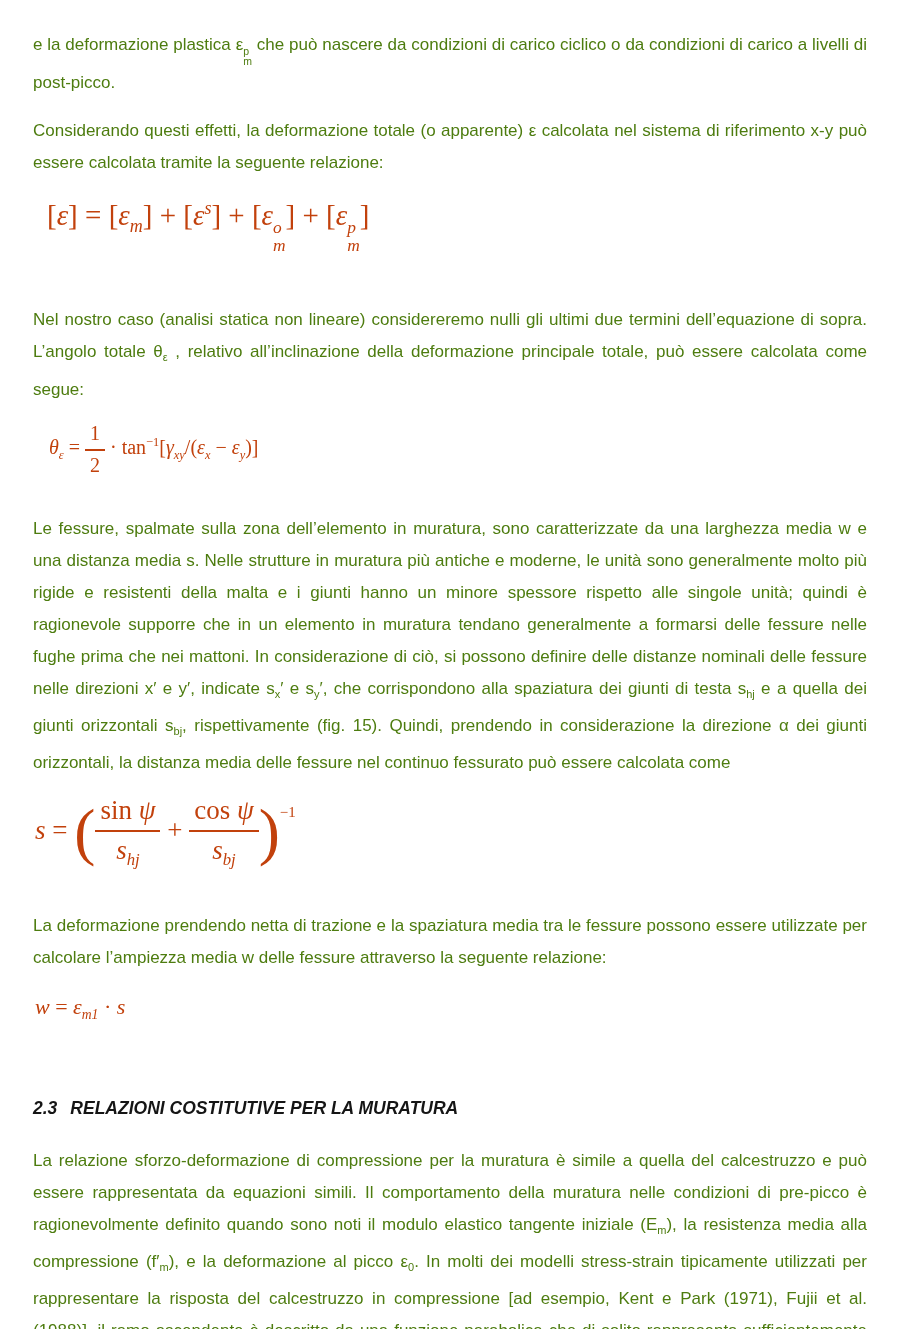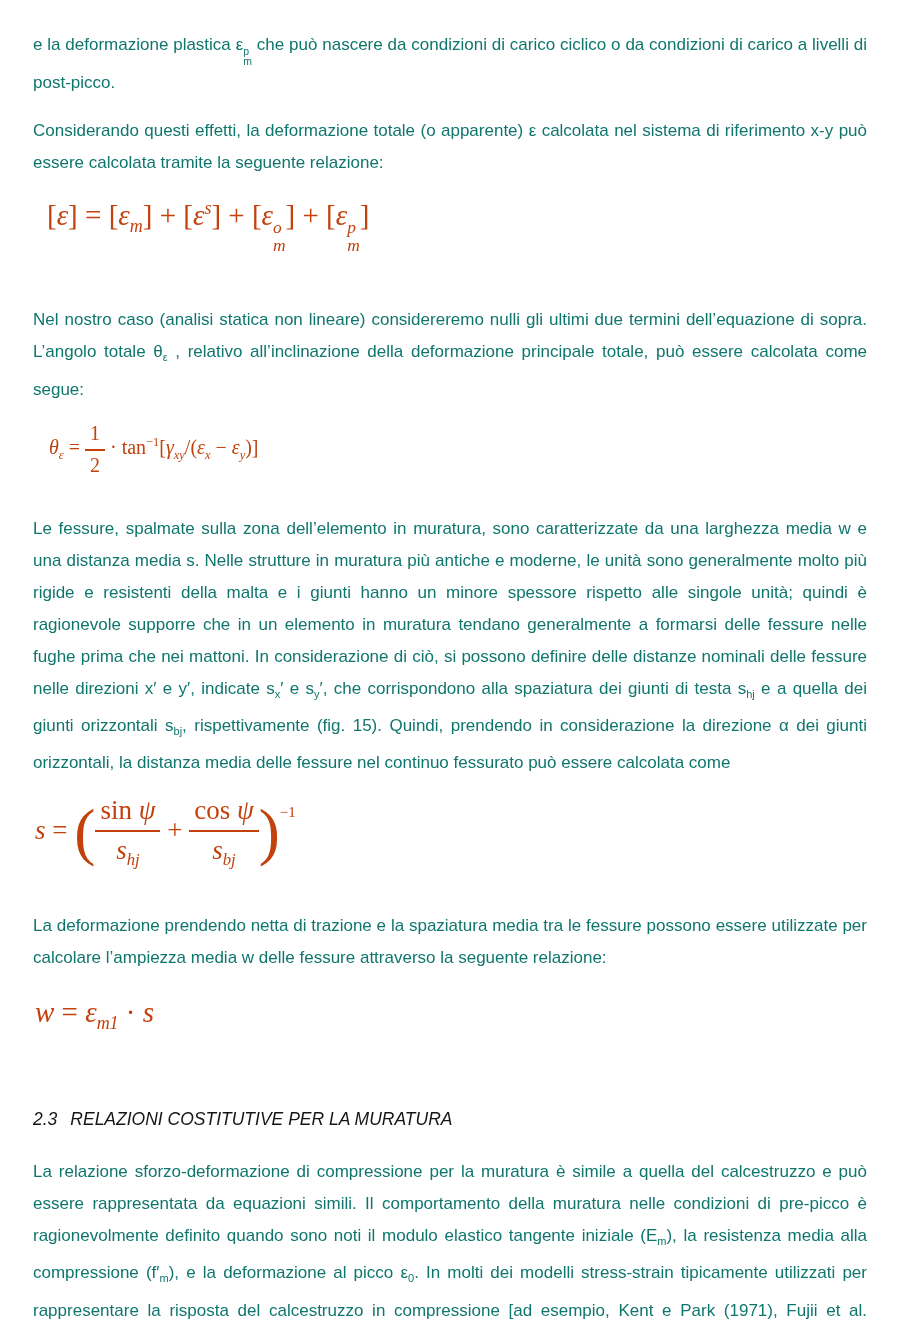--- a/index.html
+++ b/index.html
@@ -3,21 +3,21 @@
 <meta charset="utf-8">
 <style>
   html,body{margin:0;padding:0;}
   body{
     width:900px;height:1329px;overflow:hidden;background:#ffffff;
     font-family:"Liberation Sans",sans-serif;color:#1b1b1b;
   }
   .page{padding:29px 33px 0 33px;}
   p.body-text{
     font-size:17px;line-height:32px;text-align:justify;
-    margin:0 0 16px 0;color:#0f766e;
+    margin:0 0 16px 0;color:#4d7c0f;
   }
   p.body-text sub{font-size:11px;}
   p.body-text .supsub{font-size:10.5px;vertical-align:-0.45em;}
   .supsub{
     display:inline-flex;flex-direction:column;align-items:flex-start;
     line-height:1;vertical-align:-0.5em;
   }
   .supsub span{display:block;}
   .formula{
     font-family:"Liberation Serif","DejaVu Serif",serif;
@@ -27,23 +27,23 @@
   .formula sub,.formula sup{font-size:62%;}
   .formula sup.big{font-size:55%;vertical-align:1.45em;}
   .formula .supsub{font-size:60%;vertical-align:-0.5em;}
   .frac{display:inline-block;vertical-align:middle;text-align:center;line-height:1.15;}
   .frac .num{display:block;padding:0 5px 4px 5px;border-bottom:2px solid currentColor;}
   .frac .den{display:block;padding:3px 5px 0 5px;}
   .paren{font-style:normal;font-size:235%;line-height:0;vertical-align:middle;}
   .formula-1{font-size:29px;margin:12px 0 50px 14px;}
   .formula-2{font-size:20px;margin:16px 0 36px 16px;}
   .formula-3{font-size:27px;margin:16px 0 40px 2px;}
-  .formula-4{font-size:29px;margin:18px 0 8px 2px;}
+  .formula-4{font-size:22px;margin:18px 0 8px 2px;}
   h2.section-heading{
-    font-size:17.5px;font-style:italic;font-weight:normal;color:#151515;
+    font-size:17.5px;font-style:italic;font-weight:bold;color:#151515;
     margin:70px 0 24px 0;line-height:26px;
   }
   h2.section-heading .heading-number{margin-right:13px;}
 </style>
 </head>
 <body>
 
 <main class="page">
     <p class="body-text"><span>e la deformazione plastica ε</span><span class="supsub">
         <span>p</span>

